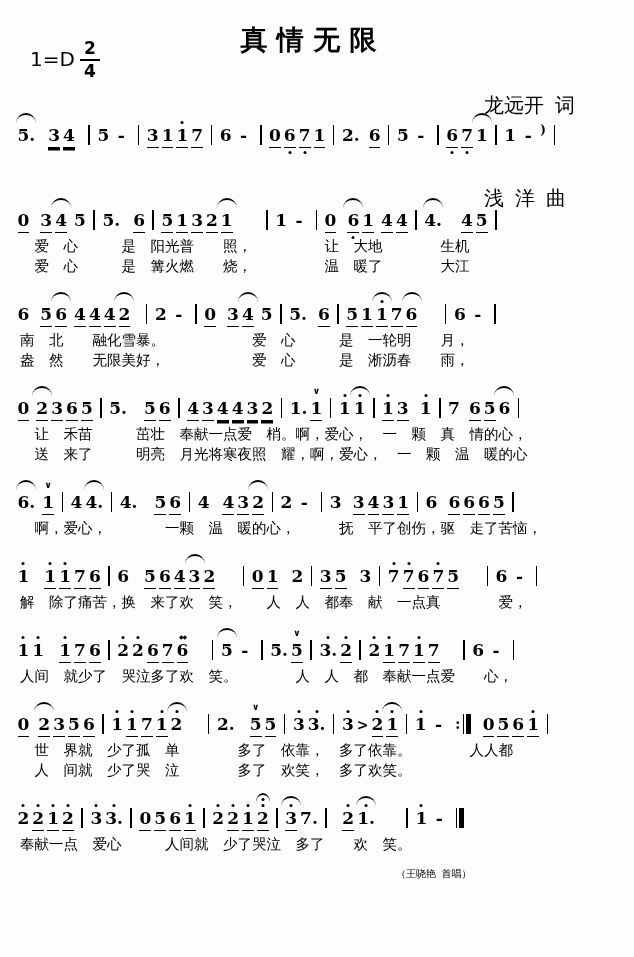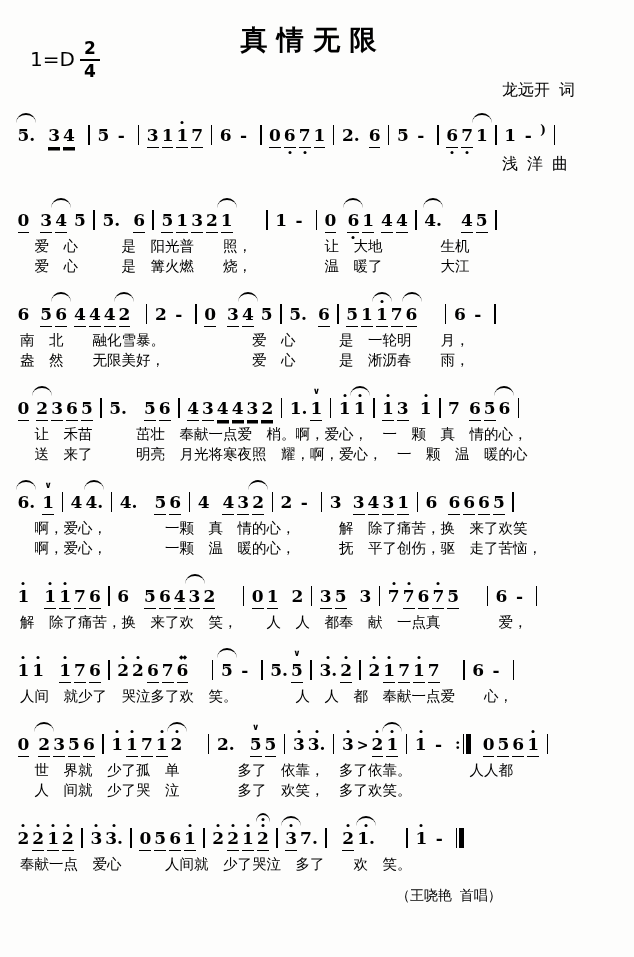--- a/index.html
+++ b/index.html
@@ -6,21 +6,21 @@
   body{width:634px;height:957px;overflow:hidden;font-family:"Liberation Sans",sans-serif;}
   .page{box-sizing:border-box;width:634px;height:957px;padding:14px 25px 0 8px;background:#fdfdfc;}
 
   
   .header{position:relative;height:92px;}
   .keysig{position:absolute;left:22px;top:26px;font-size:20px;font-family:"DejaVu Sans",sans-serif;}
   .timesig{display:inline-block;vertical-align:middle;text-align:center;line-height:1;margin-left:5px;font-weight:bold;font-size:17px;}
   .timesig .num{display:block;border-bottom:2px solid #000;padding:0 4px 2px;}
   .timesig .den{display:block;padding-top:2px;}
   .title{position:absolute;left:0;right:0;top:8px;text-align:center;font-size:27px;font-weight:bold;font-family:"DejaVu Serif",serif;white-space:pre;}
-  .credits{position:absolute;right:34px;top:14px;font-size:16px;line-height:1.55;white-space:pre;}
+  .credits{position:absolute;right:34px;top:14px;font-size:20px;line-height:1.55;white-space:pre;}
 
   
   .system{margin-bottom:13px;padding-left:8px;}
   .system.first{margin-bottom:48px;}
   .notation{white-space:nowrap;padding-top:15px;height:26px;}
   .tok{position:relative;display:inline-block;min-width:11px;text-align:center;
        font-family:"DejaVu Serif",serif;font-weight:bold;font-size:17px;line-height:19px;
        margin:0 1.5px;padding-bottom:2px;vertical-align:baseline;}
   .tok.u1{border-bottom:1.5px solid #000;}
   .tok.u2{border-bottom:1.5px solid #000;box-shadow:0 2.5px 0 #000;}
@@ -37,21 +37,21 @@
   .mk-ferm{width:14px;height:7px;border-top:2px solid #000;border-radius:50% 50% 0 0/100% 100% 0 0;top:-16px;}
   .mk-ferm::after{content:"";position:absolute;left:50%;top:3px;transform:translateX(-50%);width:3px;height:3px;background:#000;border-radius:50%;}
   .sp{display:inline-block;height:1px;}
   .barwrap{display:inline-block;margin:0 6px;white-space:nowrap;}
   .bar{display:inline-block;width:1.5px;height:20px;background:#000;vertical-align:-4px;}
   .bar.thick{width:5px;margin-left:2px;}
   .repcolon{font-weight:bold;font-size:15px;margin-right:2px;vertical-align:1px;font-family:"DejaVu Serif",serif;}
 
   .lyric{font-size:14.5px;line-height:20px;white-space:pre;padding-left:4px;}
 
-  .premiere{padding-left:388px;font-size:14px;margin-top:2px;white-space:pre;}
+  .premiere{padding-left:388px;font-size:10px;margin-top:2px;white-space:pre;}
 </style>
 </head>
 <body>
 
 <div class="page">
 
   <div class="header">
     <div class="keysig">
       <span>1=D</span><span class="timesig"><span class="num">2</span><span class="den">4</span></span>
     </div>
@@ -76,21 +76,20 @@
         <div class="lyric">南　北　　融化雪暴。　　　　　　爱　心　　　是　一轮明　　月，</div>
         <div class="lyric">盎　然　　无限美好，　　　　　　爱　心　　　是　淅沥春　　雨，</div>
       </div>
       <div class="system">
         <div class="notation"><span class="tok u1">0</span><span class="sp" style="width: 4px;"></span><span class="tok u1">2<span class="mk mk-arc"></span></span><span class="tok u1">3</span><span class="tok u1">6</span><span class="tok u1">5</span><span class="barwrap"><span class="bar"></span></span><span class="tok">5.</span><span class="sp" style="width: 14px;"></span><span class="tok u1">5</span><span class="tok u1">6</span><span class="barwrap"><span class="bar"></span></span><span class="tok u1">4</span><span class="tok u1">3</span><span class="tok u2">4</span><span class="tok u2">4</span><span class="tok u2">3</span><span class="tok u2">2</span><span class="barwrap"><span class="bar"></span></span><span class="tok">1.</span><span class="tok u1">1<span class="mk mk-v">∨</span></span><span class="barwrap"><span class="bar"></span></span><span class="tok">1<span class="dot hi"></span></span><span class="tok">1<span class="dot hi"></span><span class="mk mk-arc"></span></span><span class="barwrap"><span class="bar"></span></span><span class="tok u1">1<span class="dot hi"></span></span><span class="tok u1">3</span><span class="sp" style="width: 8px;"></span><span class="tok">1<span class="dot hi"></span></span><span class="barwrap"><span class="bar"></span></span><span class="tok">7</span><span class="sp" style="width: 6px;"></span><span class="tok u1">6</span><span class="tok u1">5</span><span class="tok">6<span class="mk mk-arc"></span></span><span class="barwrap"><span class="bar"></span></span></div>
         <div class="lyric">　让　禾苗　　　茁壮　奉献一点爱　梢。啊，爱心，　一　颗　真　情的心，</div>
         <div class="lyric">　送　来了　　　明亮　月光将寒夜照　耀，啊，爱心，　一　颗　温　暖的心</div>
       </div>
       <div class="system">
         <div class="notation"><span class="tok">6.<span class="mk mk-arc"></span></span><span class="sp" style="width: 4px;"></span><span class="tok u1">1<span class="mk mk-v">∨</span></span><span class="barwrap"><span class="bar"></span></span><span class="tok">4</span><span class="tok">4.<span class="mk mk-arc"></span></span><span class="barwrap"><span class="bar"></span></span><span class="tok">4.</span><span class="sp" style="width: 14px;"></span><span class="tok u1">5</span><span class="tok u1">6</span><span class="barwrap"><span class="bar"></span></span><span class="tok">4</span><span class="sp" style="width: 10px;"></span><span class="tok u1">4</span><span class="tok u1">3</span><span class="tok u1">2<span class="mk mk-arc"></span></span><span class="barwrap"><span class="bar"></span></span><span class="tok">2</span><span class="tok dash">-</span><span class="barwrap"><span class="bar"></span></span><span class="tok">3</span><span class="sp" style="width: 8px;"></span><span class="tok u1">3</span><span class="tok u1">4</span><span class="tok u1">3</span><span class="tok u1">1</span><span class="barwrap"><span class="bar"></span></span><span class="tok">6</span><span class="sp" style="width: 8px;"></span><span class="tok u1">6</span><span class="tok u1">6</span><span class="tok u1">6</span><span class="tok u1">5</span><span class="barwrap"><span class="bar"></span></span></div>
-        <div class="lyric">　啊，爱心，　　　　一颗　真　情的心，　　　解　除了痛苦，换　来了欢笑</div>
         <div class="lyric">　啊，爱心，　　　　一颗　温　暖的心，　　　抚　平了创伤，驱　走了苦恼，</div>
       </div>
       <div class="system">
         <div class="notation"><span class="tok">1<span class="dot hi"></span></span><span class="sp" style="width: 12px;"></span><span class="tok u1">1<span class="dot hi"></span></span><span class="tok u1">1<span class="dot hi"></span></span><span class="tok u1">7</span><span class="tok u1">6</span><span class="barwrap"><span class="bar"></span></span><span class="tok">6</span><span class="sp" style="width: 12px;"></span><span class="tok u1">5</span><span class="tok u1">6</span><span class="tok u1">4</span><span class="tok u1">3<span class="mk mk-arc"></span></span><span class="tok u1">2</span><span class="sp" style="width: 20px;"></span><span class="barwrap"><span class="bar"></span></span><span class="tok u1">0</span><span class="tok u1">1</span><span class="sp" style="width: 10px;"></span><span class="tok">2</span><span class="barwrap"><span class="bar"></span></span><span class="tok u1">3</span><span class="tok u1">5</span><span class="sp" style="width: 10px;"></span><span class="tok">3</span><span class="barwrap"><span class="bar"></span></span><span class="tok">7<span class="dot hi"></span></span><span class="tok u1">7<span class="dot hi"></span></span><span class="tok u1">6</span><span class="tok u1">7<span class="dot hi"></span></span><span class="tok u1">5</span><span class="sp" style="width: 20px;"></span><span class="barwrap"><span class="bar"></span></span><span class="tok">6</span><span class="tok dash">-</span><span class="barwrap"><span class="bar"></span></span></div>
         <div class="lyric">解　除了痛苦，换　来了欢　笑，　　人　人　都奉　献　一点真　　　　爱，</div>
       </div>
       <div class="system">
         <div class="notation"><span class="tok">1<span class="dot hi"></span></span><span class="tok">1<span class="dot hi"></span></span><span class="sp" style="width: 12px;"></span><span class="tok u1">1<span class="dot hi"></span></span><span class="tok u1">7</span><span class="tok u1">6</span><span class="barwrap"><span class="bar"></span></span><span class="tok">2<span class="dot hi"></span></span><span class="tok">2<span class="dot hi"></span></span><span class="tok u1">6</span><span class="tok u1">7</span><span class="tok u1">6<span class="mk mk-tr">◆◆</span></span><span class="sp" style="width: 16px;"></span><span class="barwrap"><span class="bar"></span></span><span class="tok">5<span class="mk mk-arc"></span></span><span class="tok dash">-</span><span class="barwrap"><span class="bar"></span></span><span class="tok">5.</span><span class="tok u1">5<span class="mk mk-v">∨</span></span><span class="barwrap"><span class="bar"></span></span><span class="tok">3.<span class="dot hi"></span></span><span class="tok u1">2<span class="dot hi"></span></span><span class="barwrap"><span class="bar"></span></span><span class="tok">2<span class="dot hi"></span></span><span class="tok u1">1<span class="dot hi"></span></span><span class="tok u1">7</span><span class="tok u1">1<span class="dot hi"></span></span><span class="tok u1">7</span><span class="sp" style="width: 16px;"></span><span class="barwrap"><span class="bar"></span></span><span class="tok">6</span><span class="tok dash">-</span><span class="barwrap"><span class="bar"></span></span></div>
         <div class="lyric">人间　就少了　哭泣多了欢　笑。　　　　人　人　都　奉献一点爱　　心，</div>
       </div>

